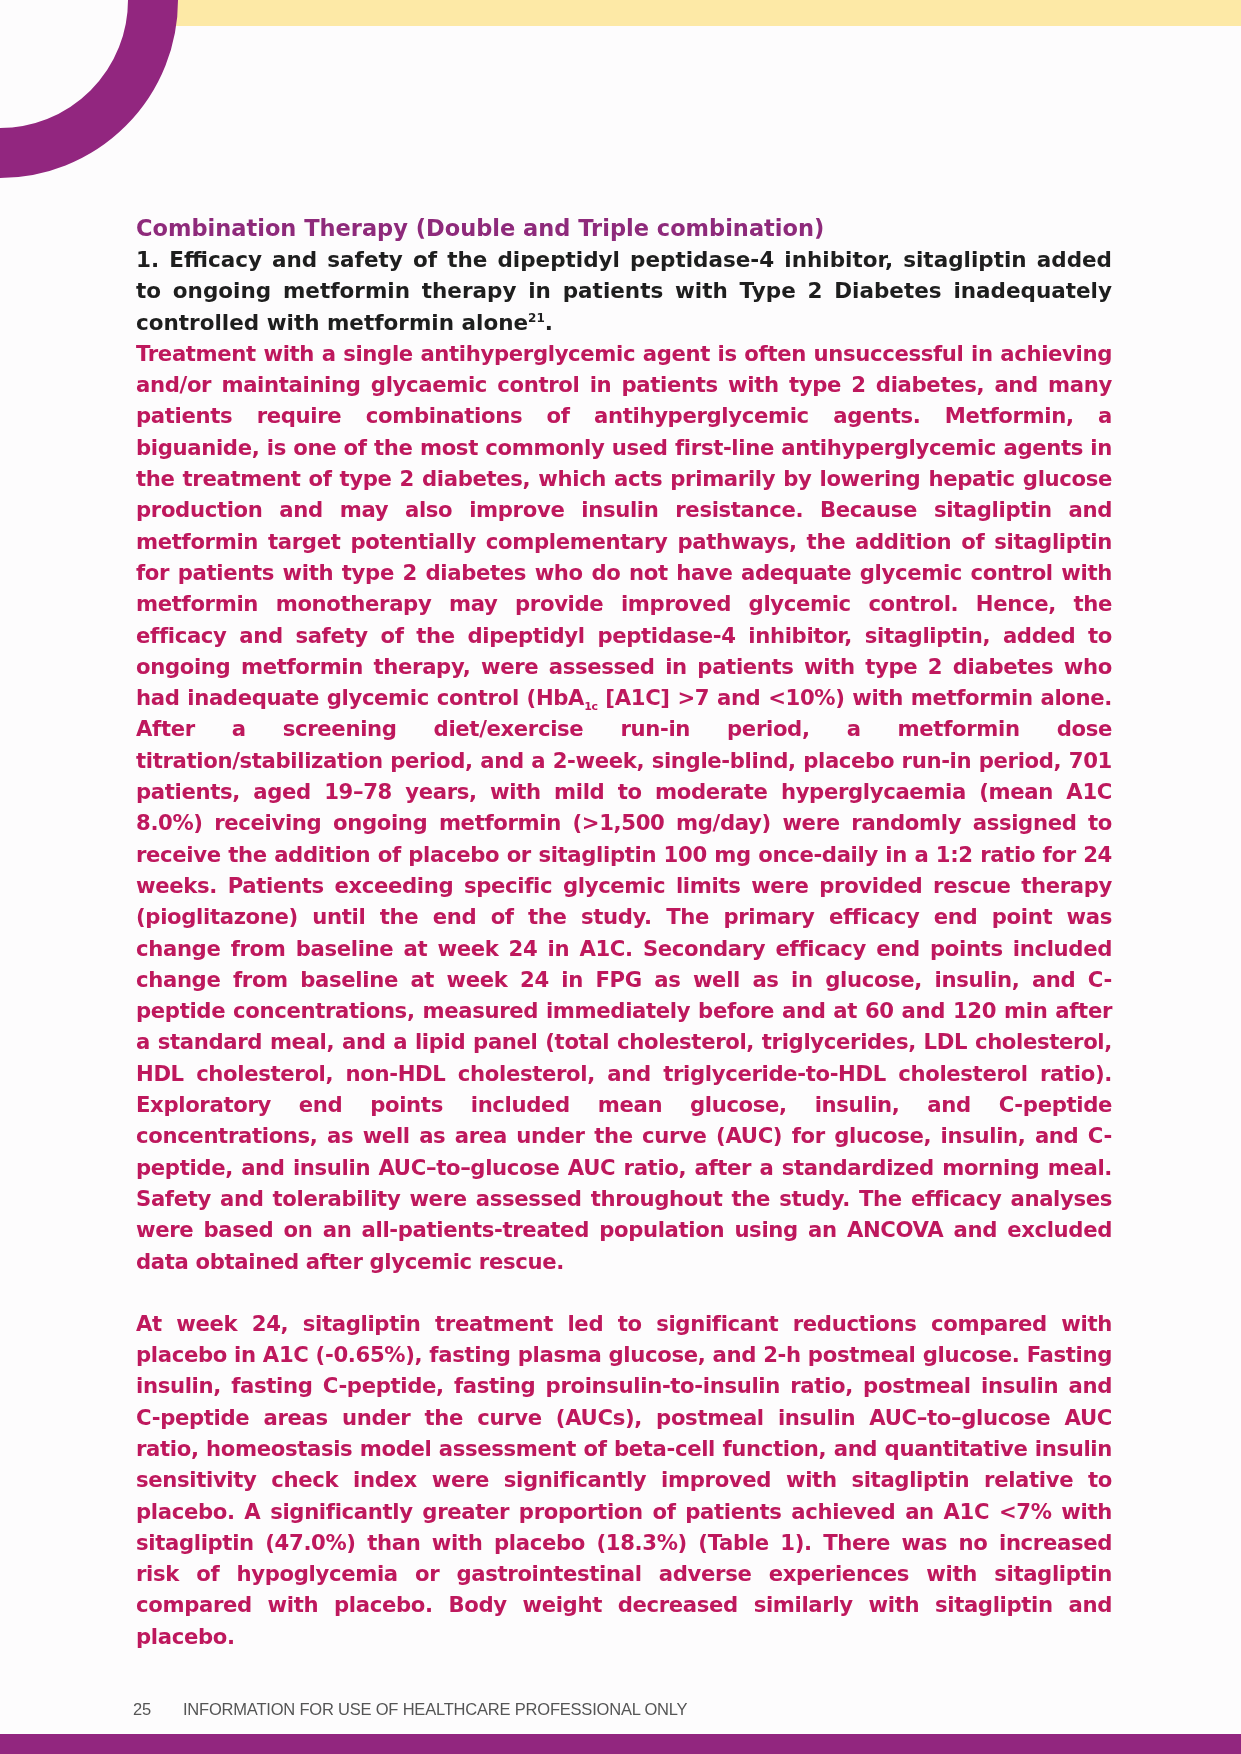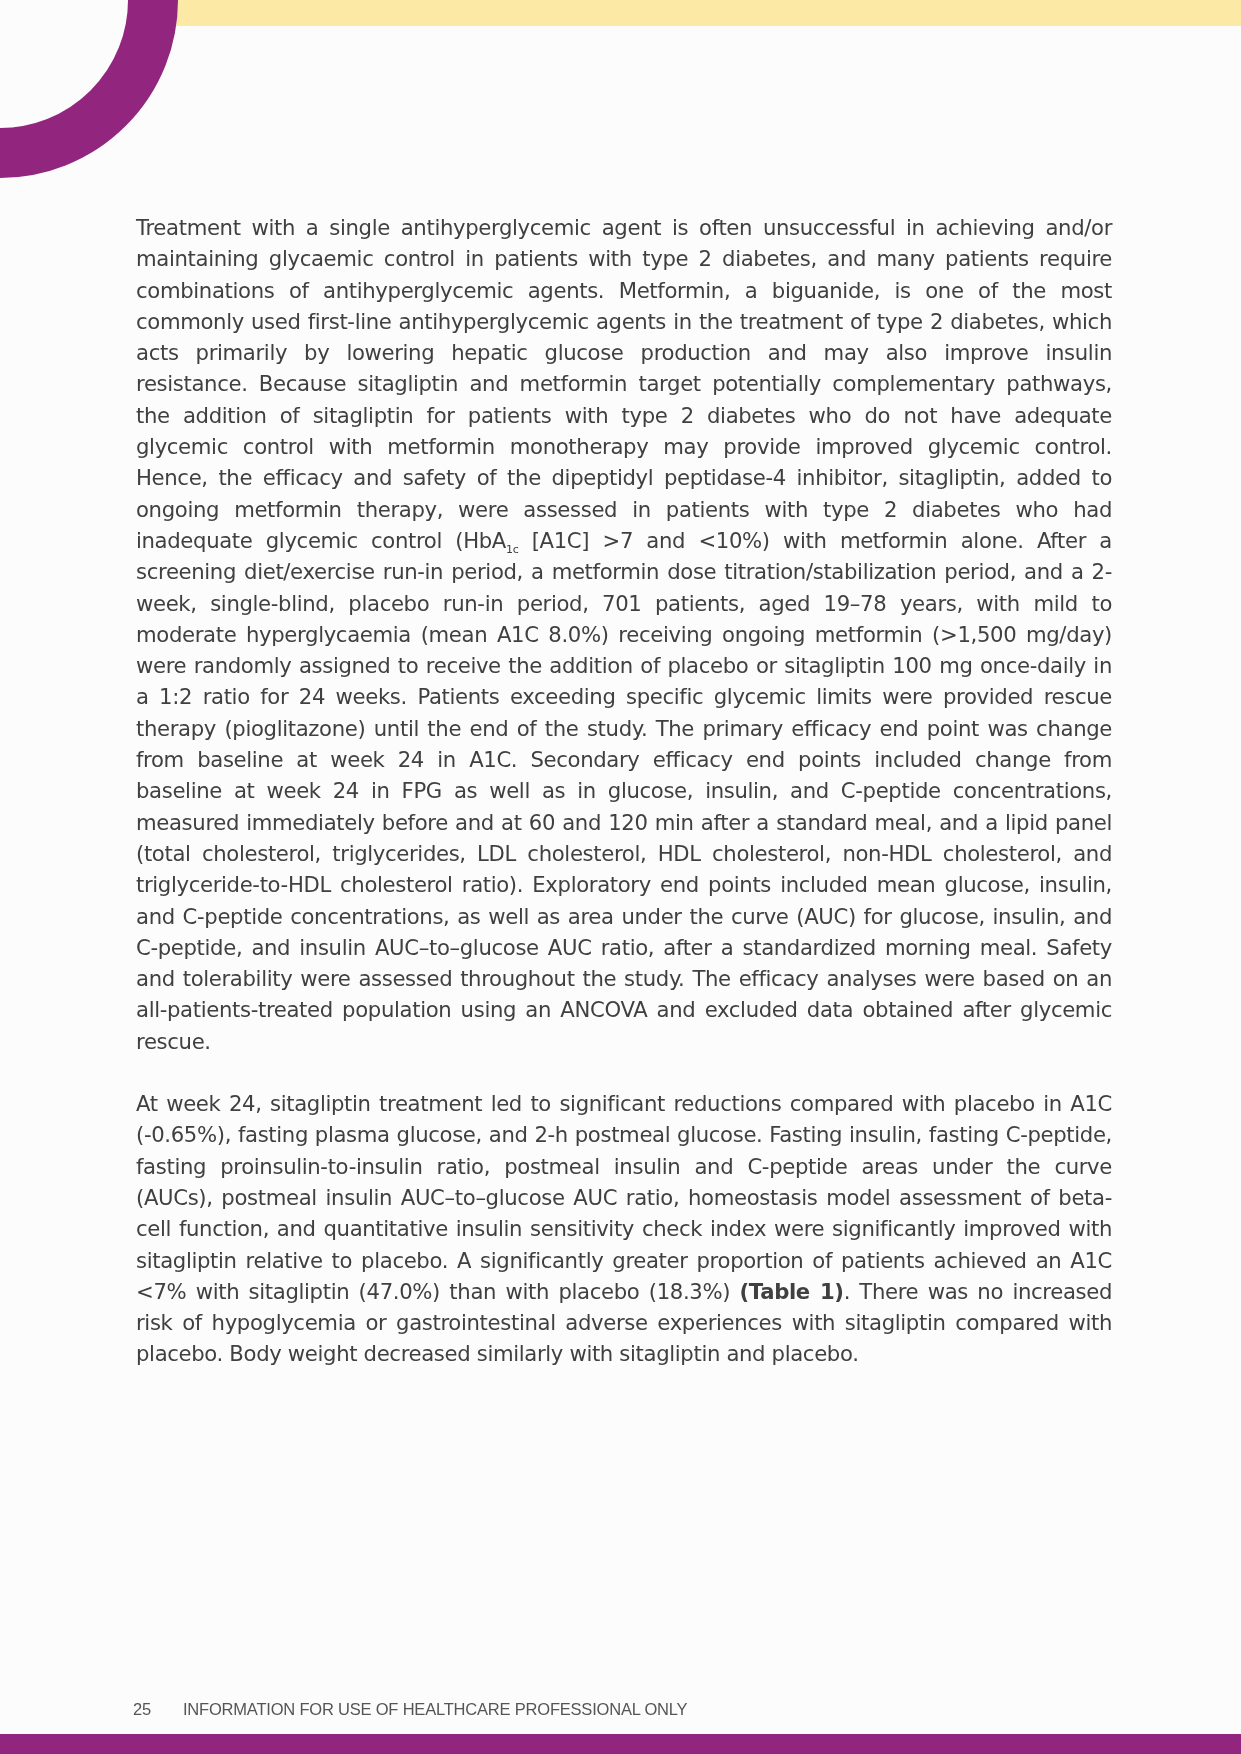--- a/index.html
+++ b/index.html
@@ -30,37 +30,39 @@
     color: #8e2a7b; font-weight: bold; font-size: 22.5px; line-height: 32px;
     margin: 0;
   }
   .study-title {
     font-weight: bold; font-size: 21.5px; line-height: 31.3px; margin: 0;
     text-align: justify; color: #1e1e1e;
   }
   .study-title sup { font-size: 12px; line-height: 0; }
   p.body {
     font-size: 21.2px; line-height: 31.3px; margin: 0;
-    text-align: justify; color: #404040; letter-spacing: -0.35px;
+    text-align: justify; color: #be185d; letter-spacing: -0.35px; font-weight: bold;
   }
   p.body sub { font-size: 11px; line-height: 0; }
   .gap { height: 31px; }
   .footer {
     position: absolute; left: 133px; top: 1700px;
     font-family: "Liberation Sans", sans-serif; font-size: 16.5px; color: #555;
     display: flex; gap: 32px; letter-spacing: -0.2px;
   }
 </style>
 </head>
 <body>
 
 <div class="top-bar"></div>
 <div class="corner-ring"></div>
 
 <div class="content">
+  <h2 class="section-title">Combination Therapy (Double and Triple combination)</h2>
+  <h3 class="study-title"><span>1. Efficacy and safety of the dipeptidyl peptidase-4 inhibitor, sitagliptin added to ongoing metformin therapy in patients with Type 2 Diabetes inadequately controlled with metformin alone</span><sup>21</sup><span>.</span></h3>
   <p class="body"><span>Treatment with a single antihyperglycemic agent is often unsuccessful in achieving and/or maintaining glycaemic control in patients with type 2 diabetes, and many patients require combinations of antihyperglycemic agents. Metformin, a biguanide, is one of the most commonly used first-line antihyperglycemic agents in the treatment of type 2 diabetes, which acts primarily by lowering hepatic glucose production and may also improve insulin resistance. Because sitagliptin and metformin target potentially complementary pathways, the addition of sitagliptin for patients with type 2 diabetes who do not have adequate glycemic control with metformin monotherapy may provide improved glycemic control. Hence, the efficacy and safety of the dipeptidyl peptidase-4 inhibitor, sitagliptin, added to ongoing metformin therapy, were assessed in patients with type 2 diabetes who had inadequate glycemic control (HbA</span><sub>1c</sub><span> [A1C] &gt;7 and &lt;10%) with metformin alone. After a screening diet/exercise run-in period, a metformin dose titration/stabilization period, and a 2-week, single-blind, placebo run-in period, 701 patients, aged 19–78 years, with mild to moderate hyperglycaemia (mean A1C 8.0%) receiving ongoing metformin (&gt;1,500 mg/day) were randomly assigned to receive the addition of placebo or sitagliptin 100 mg once-daily in a 1:2 ratio for 24 weeks. Patients exceeding specific glycemic limits were provided rescue therapy (pioglitazone) until the end of the study. The primary efficacy end point was change from baseline at week 24 in A1C. Secondary efficacy end points included change from baseline at week 24 in FPG as well as in glucose, insulin, and C-peptide concentrations, measured immediately before and at 60 and 120 min after a standard meal, and a lipid panel (total cholesterol, triglycerides, LDL cholesterol, HDL cholesterol, non-HDL cholesterol, and triglyceride-to-HDL cholesterol ratio). Exploratory end points included mean glucose, insulin, and C-peptide concentrations, as well as area under the curve (AUC) for glucose, insulin, and C-peptide, and insulin AUC–to–glucose AUC ratio, after a standardized morning meal. Safety and tolerability were assessed throughout the study. The efficacy analyses were based on an all-patients-treated population using an ANCOVA and excluded data obtained after glycemic rescue.</span></p>
   <div class="gap"></div>
   <p class="body"><span>At week 24, sitagliptin treatment led to significant reductions compared with placebo in A1C (-0.65%), fasting plasma glucose, and 2-h postmeal glucose. Fasting insulin, fasting C-peptide, fasting proinsulin-to-insulin ratio, postmeal insulin and C-peptide areas under the curve (AUCs), postmeal insulin AUC–to–glucose AUC ratio, homeostasis model assessment of beta-cell function, and quantitative insulin sensitivity check index were significantly improved with sitagliptin relative to placebo. A significantly greater proportion of patients achieved an A1C &lt;7% with sitagliptin (47.0%) than with placebo (18.3%) </span><b>(Table 1)</b><span>. There was no increased risk of hypoglycemia or gastrointestinal adverse experiences with sitagliptin compared with placebo. Body weight decreased similarly with sitagliptin and placebo.</span></p>
 </div>
 
 <div class="footer">
   <span>25</span>
   <span>INFORMATION FOR USE OF HEALTHCARE PROFESSIONAL ONLY</span>
 </div>
 

